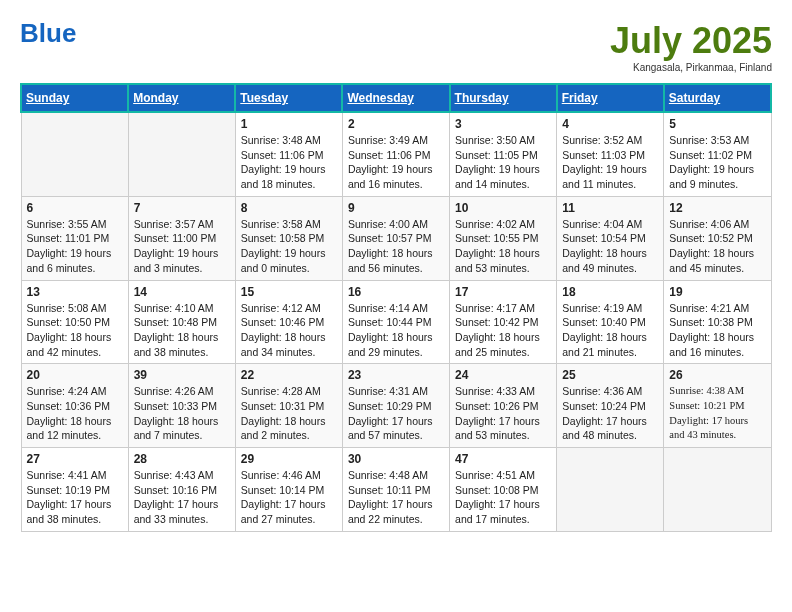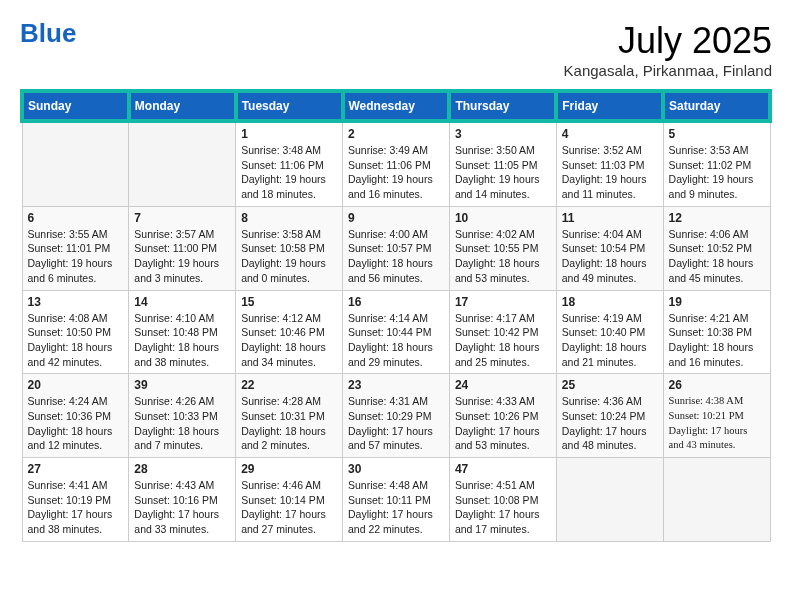--- a/index.html
+++ b/index.html
@@ -31,41 +31,42 @@
       font-size: 26px;
       font-weight: bold;
       color: #1565c0;
       line-height: 1;
     }
     .title-block {
       text-align: right;
     }
     .month-title {
       font-size: 36px;
-      font-weight: normal;
-      color: #000000;
+      font-weight: bold;
+      color: #4d7c0f;
     }
     .location {
-      font-size: 15px;
+      font-size: 10px;
       color: #333;
       margin-left: 17px;
     }
     .calendar {
       width: 100%;
       border-collapse: collapse;
       font-size: 11px;
     }
     .calendar th {
       background-color: #1565c0;
       color: #fff;
       padding: 6px 4px;
       text-align: left;
       font-size: 12px;
       font-weight: bold;
-      border: 4px solid #14b8a6;
+      border: 2px solid #14b8a6;
+      text-decoration: underline;
     }
     .calendar td {
       border: 1px solid #ccc;
       vertical-align: top;
       padding: 4px 5px;
       width: 107px;
       min-height: 80px;
       color: #222;
       background: #fff;
     }
@@ -201,21 +202,21 @@
           <span class="day-num">12</span>
           <div class="day-info" style="white-space: pre-line;">Sunrise: 4:06 AM
 Sunset: 10:52 PM
 Daylight: 18 hours
 and 45 minutes.</div>
         </td>
       </tr>
       <tr>
         <td>
           <span class="day-num">13</span>
-          <div class="day-info" style="white-space: pre-line;">Sunrise: 4:08 AM
+          <div class="day-info" style="white-space: pre-line;">Sunrise: 5:08 AM
 Sunset: 10:50 PM
 Daylight: 18 hours
 and 42 minutes.</div>
         </td>
         <td>
           <span class="day-num">14</span>
           <div class="day-info" style="white-space: pre-line;">Sunrise: 4:10 AM
 Sunset: 10:48 PM
 Daylight: 18 hours
 and 38 minutes.</div>

